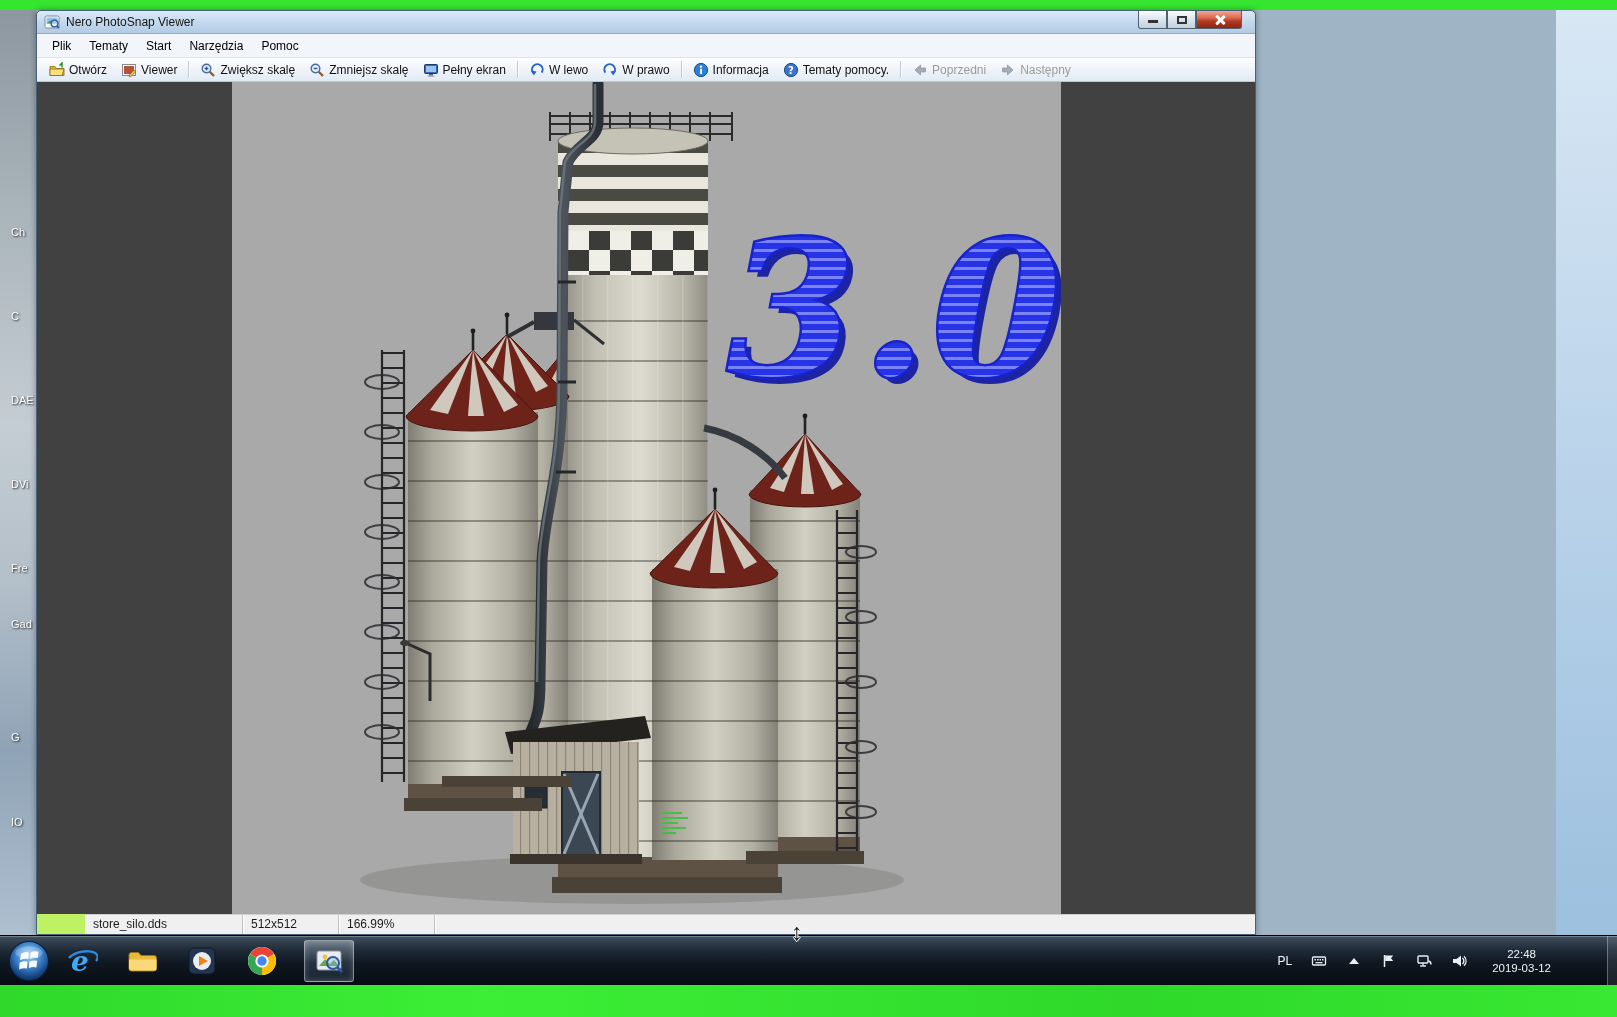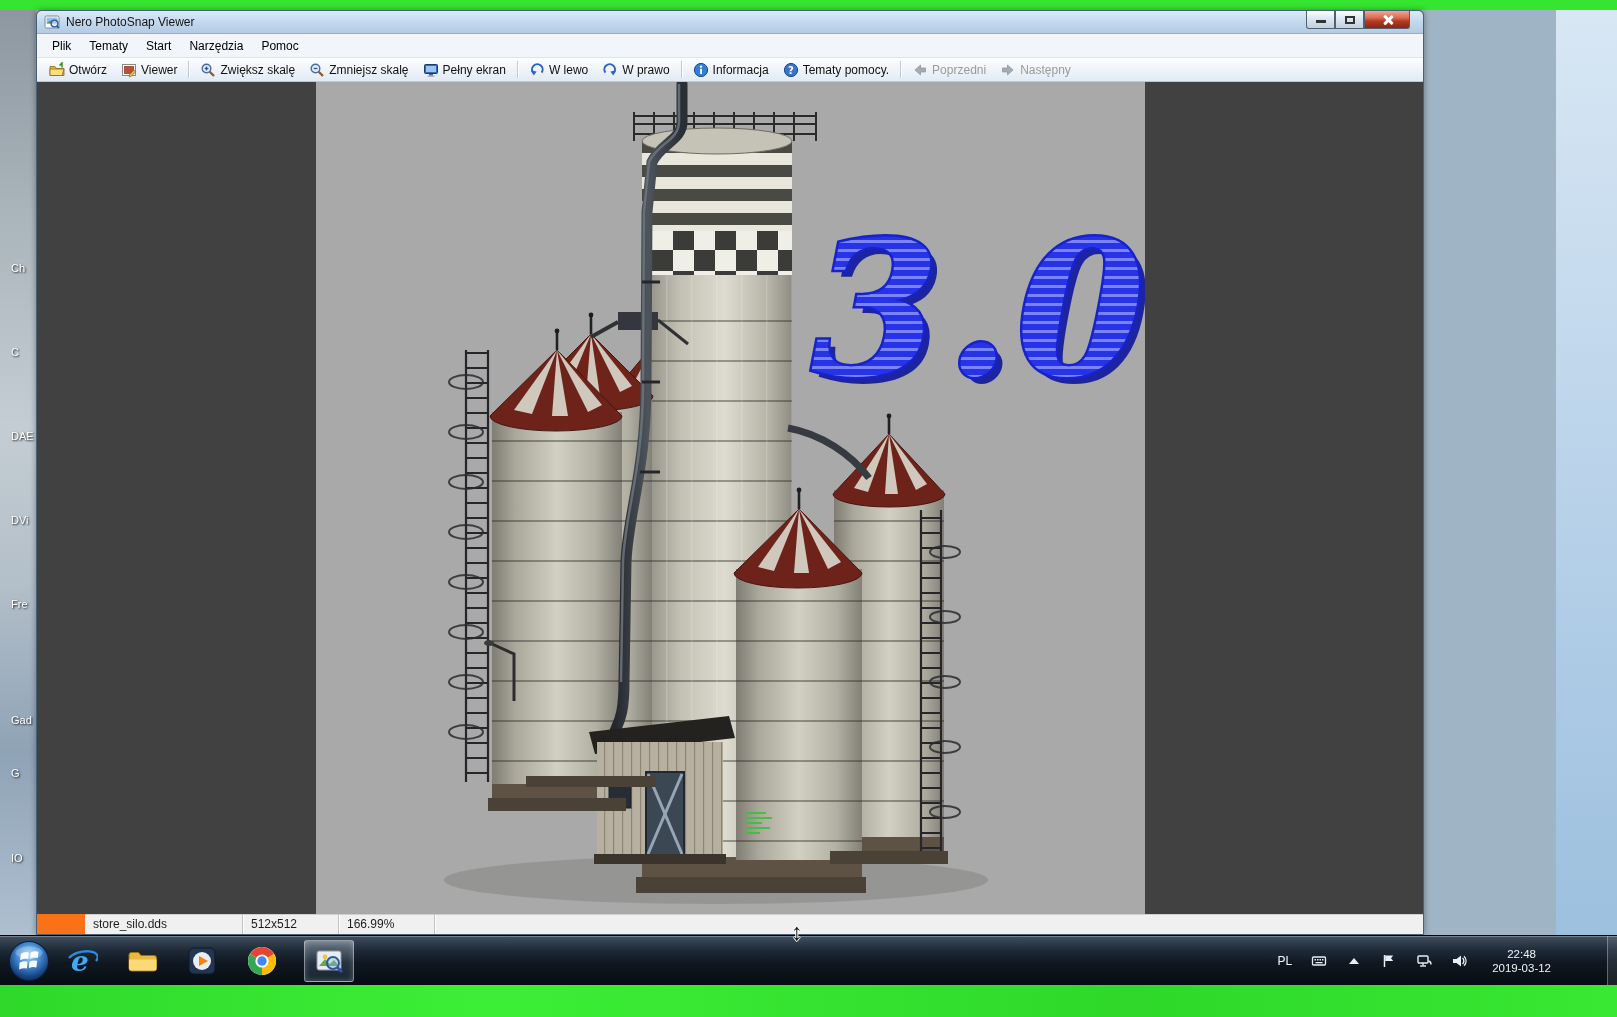--- a/index.html
+++ b/index.html
@@ -8,26 +8,26 @@
   #screen{position:absolute;left:0;top:0;width:1617px;height:1017px;background:#9fb4c4;overflow:hidden;}
 
   
   .green-strip{position:absolute;left:0;width:1617px;background:#35e52f;}
   #green-top{top:0;height:10px;}
   #green-bottom{top:985px;height:32px;background:linear-gradient(90deg,#2fd82a,#3cef36 30%,#2fd82a 70%,#38e832);}
 
   
   #desktop-left{position:absolute;left:0;top:10px;width:36px;height:925px;overflow:hidden;
     background:linear-gradient(180deg,#8d97a0 0%,#aab4bb 22%,#c4cdd3 45%,#b3bfc9 62%,#8fa3b6 80%,#aebfd0 100%);}
-  .dicon-label{position:absolute;left:11px;color:#fff;font-size:11px;white-space:nowrap;text-shadow:1px 1px 2px rgba(0,0,0,.85);margin-top:36px;}
+  .dicon-label{position:absolute;left:11px;color:#fff;font-size:11px;white-space:nowrap;text-shadow:1px 1px 2px rgba(0,0,0,.85);}
   #desktop-right{position:absolute;left:1556px;top:10px;width:61px;height:925px;
     background:linear-gradient(180deg,#d8e7f4 0%,#c0d7ec 40%,#abc9e4 75%,#9cc0de 100%);}
 
   
-  #app-window{position:absolute;left:36px;top:10px;width:1388px;height:925px;border:1px solid #47617c;background:#f97316;border-radius:5px 5px 0 0;box-shadow:0 0 6px rgba(0,0,0,.35);}
+  #app-window{position:absolute;left:36px;top:10px;width:1220px;height:925px;border:1px solid #47617c;background:#bef264;border-radius:5px 5px 0 0;box-shadow:0 0 6px rgba(0,0,0,.35);}
   .titlebar{height:23px;background:linear-gradient(#dceafa,#c2d7ec 55%,#b2cbe4);display:flex;align-items:center;padding:0 7px;position:relative;border-radius:5px 5px 0 0;border-bottom:1px solid #97aec5;}
   .title-text{font-size:12px;color:#151515;margin-left:6px;}
   .app-ico{width:16px;height:16px;display:block;}
   .win-controls{position:absolute;right:13px;top:0;display:flex;}
   .win-btn{width:29px;height:18px;border:1px solid #50616f;border-top:none;position:relative;background:linear-gradient(#fdfeff,#dde7f1 45%,#c2d0dd);}
   .win-btn.minb{border-radius:0 0 0 3px;}
   .win-btn.clsb{width:46px;background:linear-gradient(#f2a795,#dc6a50 40%,#b23a23 60%,#8e2512);border-radius:0 0 3px 0;}
   .glyph-min{position:absolute;left:9px;bottom:5px;width:10px;height:3px;background:#333;}
   .glyph-max{position:absolute;left:9px;top:5px;width:10px;height:8px;border:2px solid #333;}
   .glyph-close{position:absolute;left:17px;top:3px;width:12px;height:12px;}
@@ -82,21 +82,21 @@
 <div id="screen">
 
   <div id="green-top" class="green-strip"></div>
 
   <div id="desktop-left">
     <span class="dicon-label" style="top:216px">Ch</span>
     <span class="dicon-label" style="top:300px">C</span>
     <span class="dicon-label" style="top:384px">DAE</span>
     <span class="dicon-label" style="top:468px">DVi</span>
     <span class="dicon-label" style="top:552px">Fre</span>
-    <span class="dicon-label" style="top:668px">Gad</span>
+    <span class="dicon-label" style="top:608px">Gad</span>
     <span class="dicon-label" style="top:721px">G</span>
     <span class="dicon-label" style="top:806px">IO</span>
   </div>
 
   <div id="desktop-right"></div>
 
   <div id="app-window">
 
     <div class="titlebar">
       <svg class="app-ico" viewBox="0 0 16 16">

